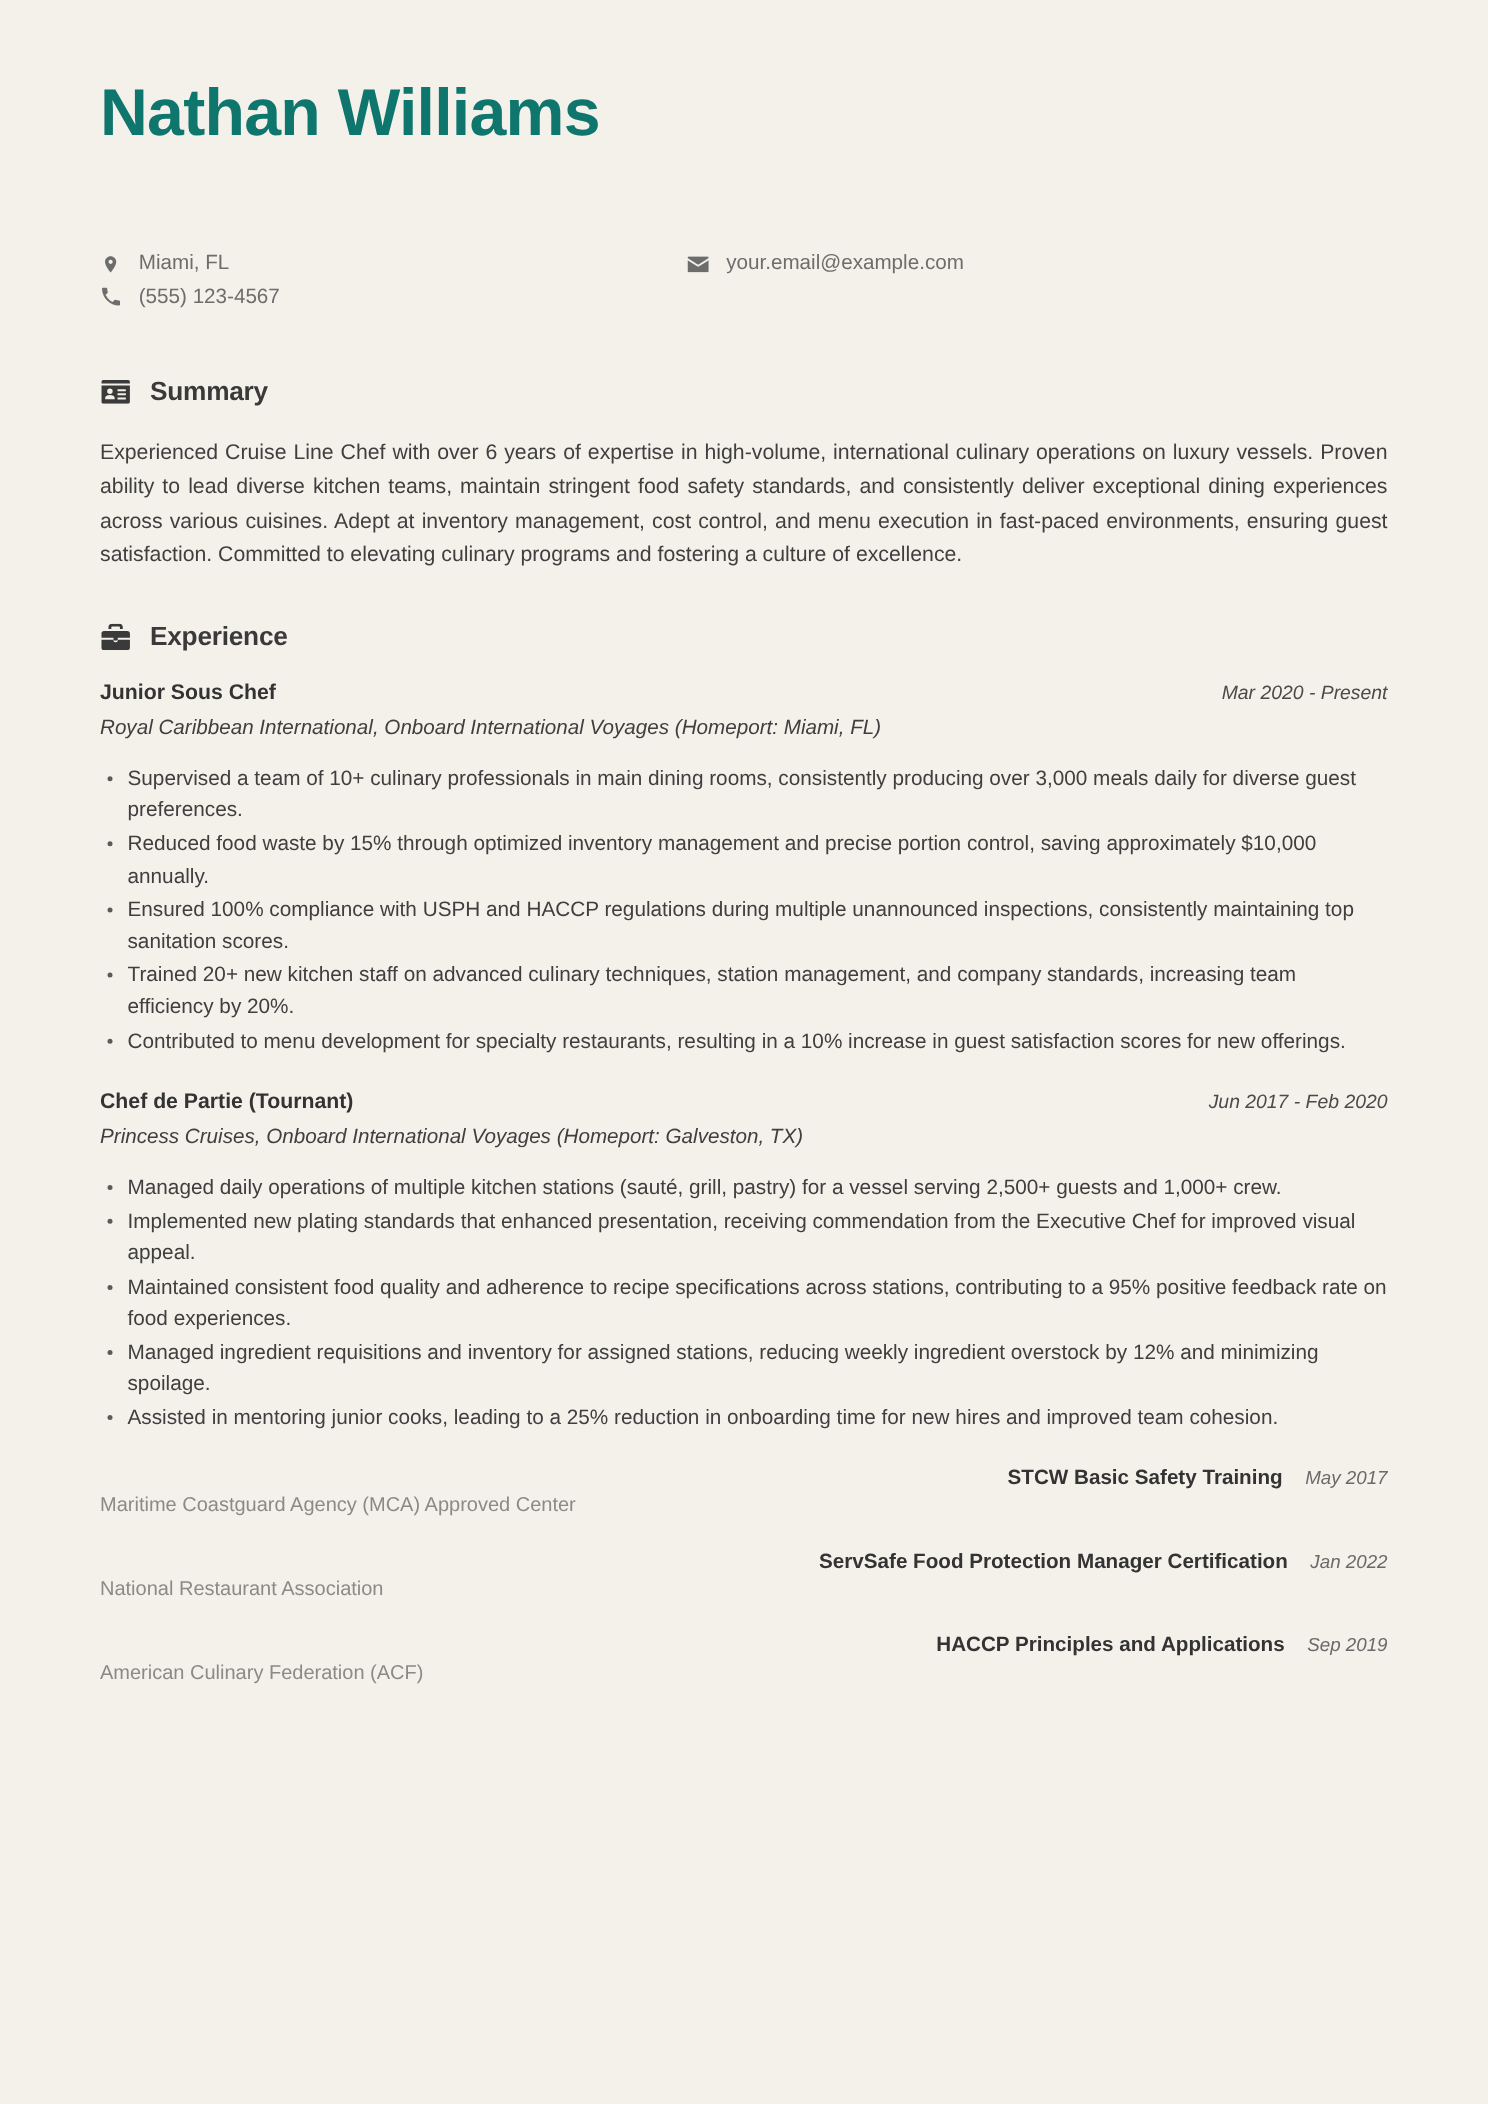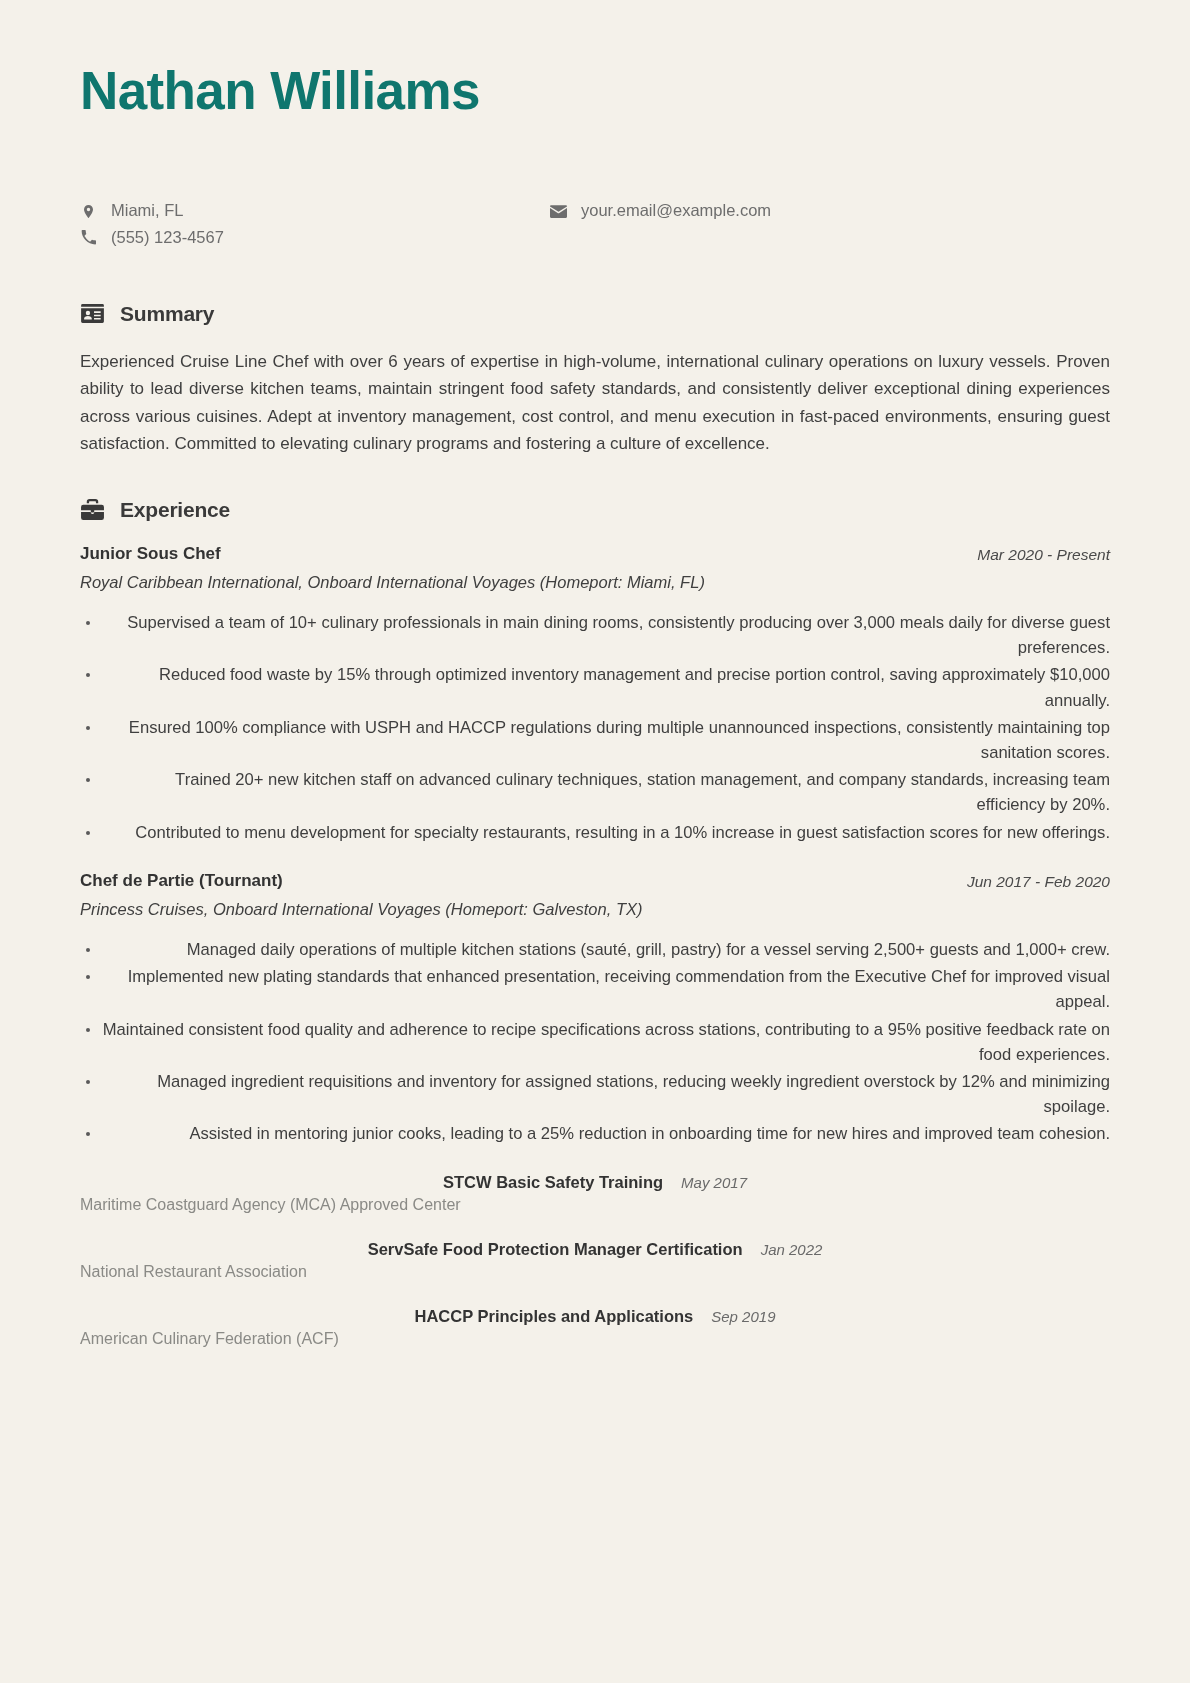--- a/index.html
+++ b/index.html
@@ -117,38 +117,38 @@
     list-style: none;
     margin: 0; padding: 0;
   }
   ul.bullets li {
     position: relative;
     padding-left: 22px;
     font-size: 16.6px;
     line-height: 1.52;
     color: #3f3f3f;
     margin-bottom: 2px;
-    text-align: right;
+    text-align: left;
   }
   ul.bullets li::before {
     content: "";
     position: absolute;
     left: 6px;
     top: 11px;
     width: 4px; height: 4px;
     border-radius: 50%;
     background: #5a5a5a;
   }
 
   
   .certs { margin-top: 4px; }
   .cert { margin-bottom: 26px; }
   .cert-head {
     display: flex;
-    justify-content: center;
+    justify-content: flex-end;
     align-items: baseline;
     margin-bottom: 4px;
   }
   .cert-name {
     font-size: 16.5px;
     font-weight: 700;
     color: #333333;
   }
   .cert-date {
     font-size: 15px;

